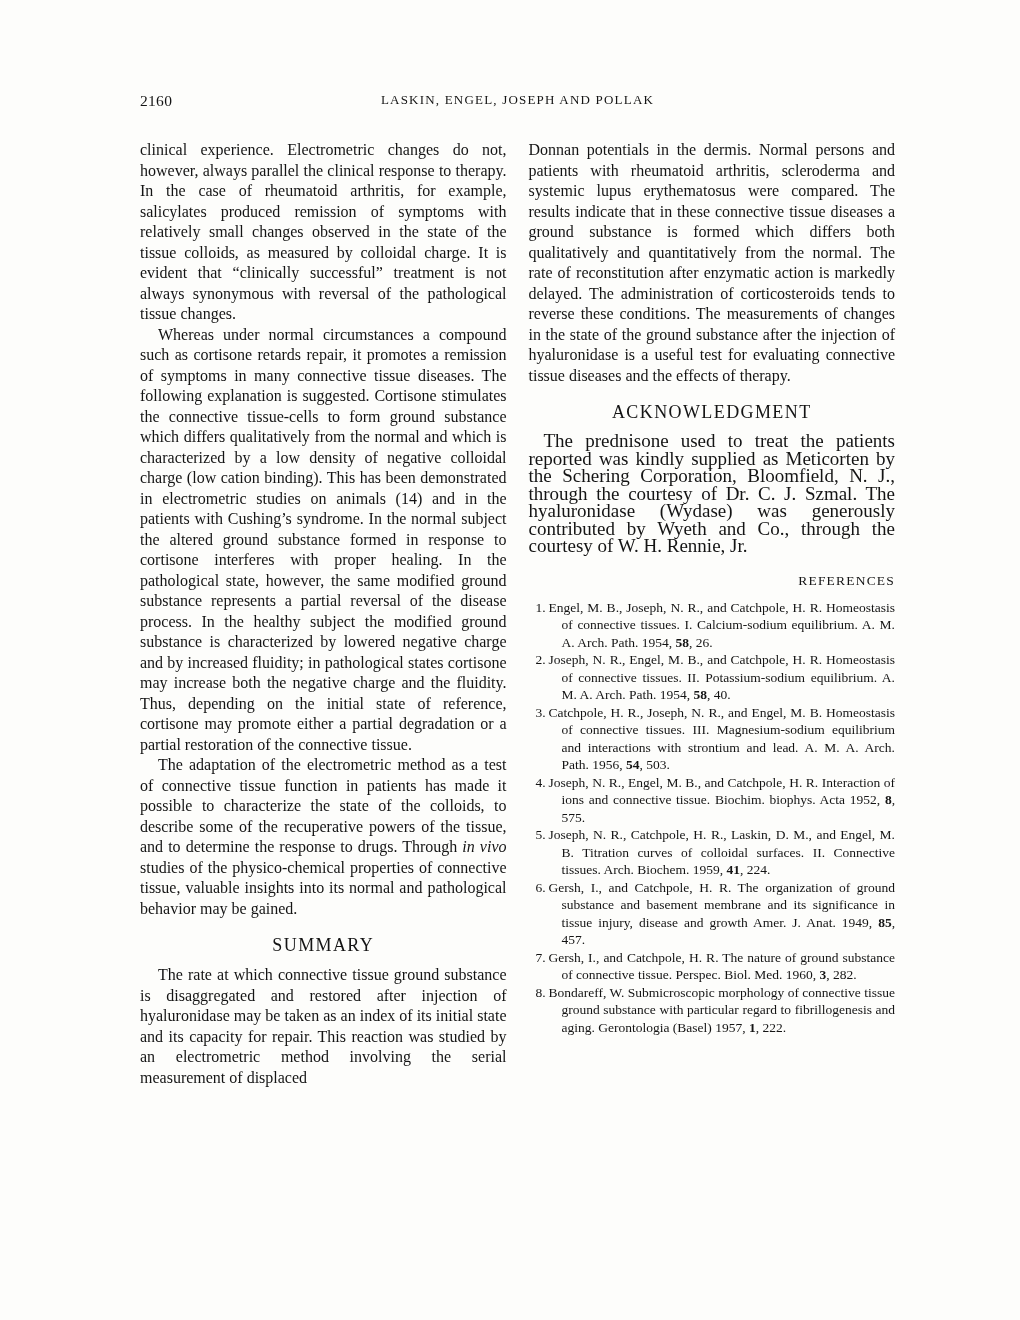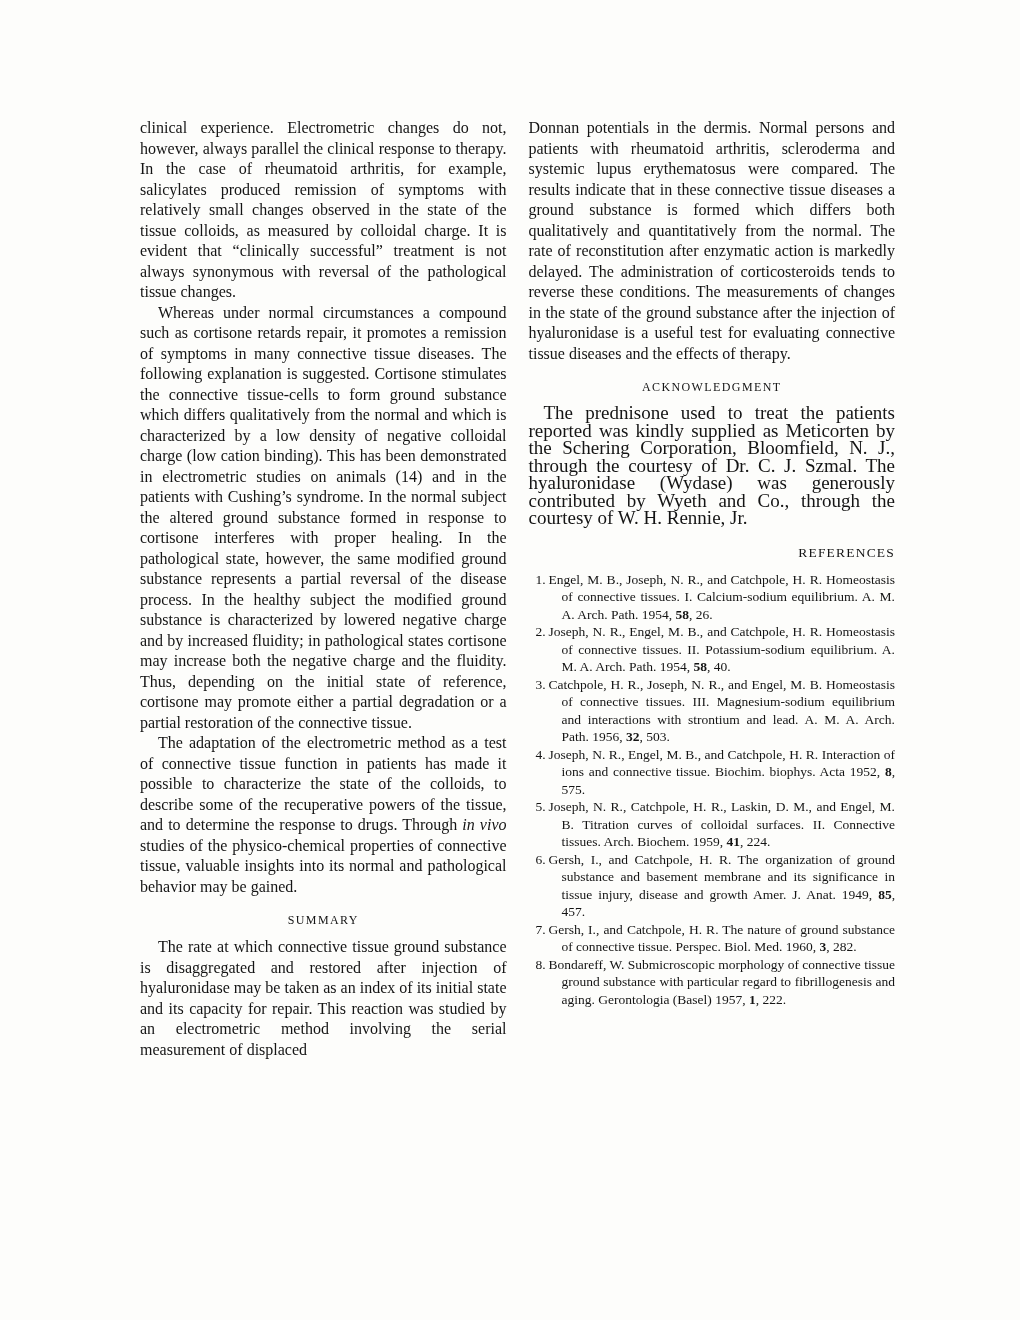--- a/index.html
+++ b/index.html
@@ -47,21 +47,21 @@
   .para {
     font-size: 16px;
     line-height: 20.5px;
     text-align: justify;
     margin: 0;
   }
   .para.indent { text-indent: 18px; }
   .it { font-style: italic; margin-top: 48px; }
   .section-heading {
     text-align: center;
-    font-size: 12px;
+    font-size: 18px;
     font-weight: normal;
     letter-spacing: 1.4px;
     margin: 16px 0 9px 0;
   }
   .section-heading.large {
     font-size: 13.5px;
     letter-spacing: 1.2px;
     margin: 18px 0 10px 0;
     text-align: right;
   }
@@ -92,20 +92,24 @@
     padding-left: 13px;
     text-indent: -13px;
   }
   .ref-vol { font-weight: bold; }
 </style>
 </head>
 <body>
 
 <div class="page">
 
+  <div class="page-header">
+    <span class="page-number">2160</span>
+    <div class="running-head">LASKIN, ENGEL, JOSEPH AND POLLAK</div>
+  </div>
 
   <div class="columns">
 
     <div class="col">
       <p class="para">clinical experience.  Electrometric changes do not, however, always parallel the clinical response to therapy.  In the case of rheumatoid arthritis, for example, salicylates produced remission of symptoms with relatively small changes observed in the state of the tissue colloids, as measured by colloidal charge.  It is evident that “clinically successful” treatment is not always synonymous with reversal of the pathological tissue changes.</p>
       <p class="para indent">Whereas under normal circumstances a compound such as cortisone retards repair, it promotes a remission of symptoms in many connective tissue diseases.  The following explanation is suggested.  Cortisone stimulates the connective tissue-cells to form ground substance which differs qualitatively from the normal and which is characterized by a low density of negative colloidal charge (low cation binding).  This has been demonstrated in electrometric studies on animals (14) and in the patients with Cushing’s syndrome.  In the normal subject the altered ground substance formed in response to cortisone interferes with proper healing.  In the pathological state, however, the same modified ground substance represents a partial reversal of the disease process. In the healthy subject the modified ground substance is characterized by lowered negative charge and by increased fluidity; in pathological states cortisone may increase both the negative charge and the fluidity.  Thus, depending on the initial state of reference, cortisone may promote either a partial degradation or a partial restoration of the connective tissue.</p>
       <p class="para indent"><span>The adaptation of the electrometric method as a test of connective tissue function in patients has made it possible to characterize the state of the colloids, to describe some of the recuperative powers of the tissue, and to determine the response to drugs.  Through </span><span class="it">in vivo</span><span> studies of the physico-chemical properties of connective tissue, valuable insights into its normal and pathological behavior may be gained.</span></p>
       <h2 class="section-heading">SUMMARY</h2>
       <p class="para indent">The rate at which connective tissue ground substance is disaggregated and restored after injection of hyaluronidase may be taken as an index of its initial state and its capacity for repair.  This reaction was studied by an electrometric method involving the serial measurement of displaced</p>
     </div>
@@ -122,21 +126,21 @@
         <div class="ref-item">
           <span class="ref-num">1.</span>
           <span class="ref-body"><span>Engel, M. B., Joseph, N. R., and Catchpole, H. R. Homeostasis of connective tissues.  I. Calcium-sodium equilibrium.  A. M. A. Arch. Path. 1954, </span><span class="ref-vol">58</span><span>, 26.</span></span>
         </div>
         <div class="ref-item">
           <span class="ref-num">2.</span>
           <span class="ref-body"><span>Joseph, N. R., Engel, M. B., and Catchpole, H. R. Homeostasis of connective tissues.  II. Potassium-sodium equilibrium.  A. M. A. Arch. Path. 1954, </span><span class="ref-vol">58</span><span>, 40.</span></span>
         </div>
         <div class="ref-item">
           <span class="ref-num">3.</span>
-          <span class="ref-body"><span>Catchpole, H. R., Joseph, N. R., and Engel, M. B. Homeostasis of connective tissues.  III. Magnesium-sodium equilibrium and interactions with strontium and lead.  A. M. A. Arch. Path. 1956, </span><span class="ref-vol">32</span><span>, 503.</span></span>
+          <span class="ref-body"><span>Catchpole, H. R., Joseph, N. R., and Engel, M. B. Homeostasis of connective tissues.  III. Magnesium-sodium equilibrium and interactions with strontium and lead.  A. M. A. Arch. Path. 1956, </span><span class="ref-vol">54</span><span>, 503.</span></span>
         </div>
         <div class="ref-item">
           <span class="ref-num">4.</span>
           <span class="ref-body"><span>Joseph, N. R., Engel, M. B., and Catchpole, H. R. Interaction of ions and connective tissue.  Biochim. biophys. Acta 1952, </span><span class="ref-vol">8</span><span>, 575.</span></span>
         </div>
         <div class="ref-item">
           <span class="ref-num">5.</span>
           <span class="ref-body"><span>Joseph, N. R., Catchpole, H. R., Laskin, D. M., and Engel, M. B.  Titration curves of colloidal surfaces.  II. Connective tissues.  Arch. Biochem. 1959, </span><span class="ref-vol">41</span><span>, 224.</span></span>
         </div>
         <div class="ref-item">

